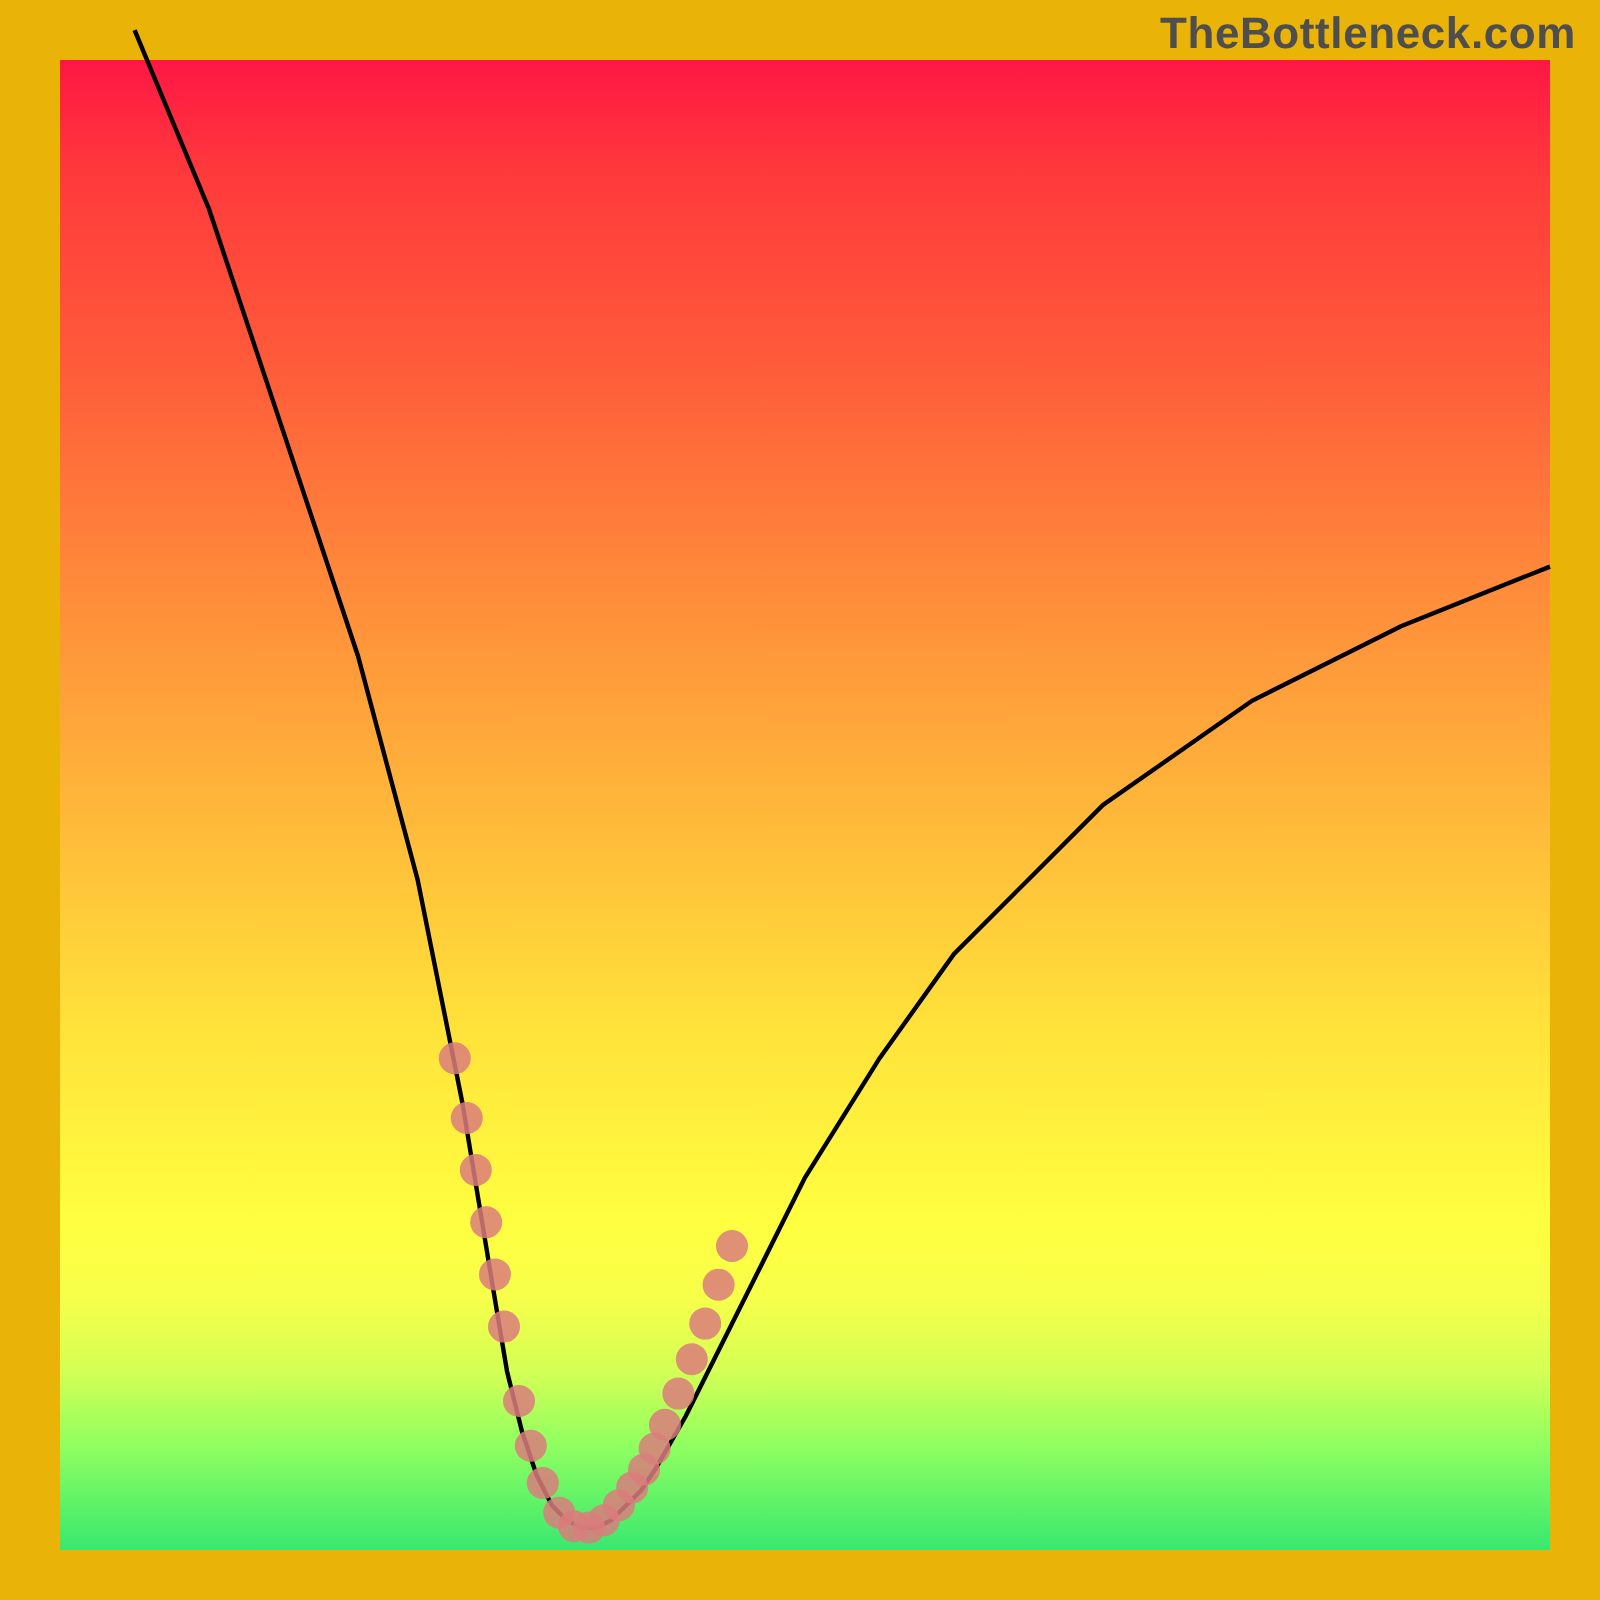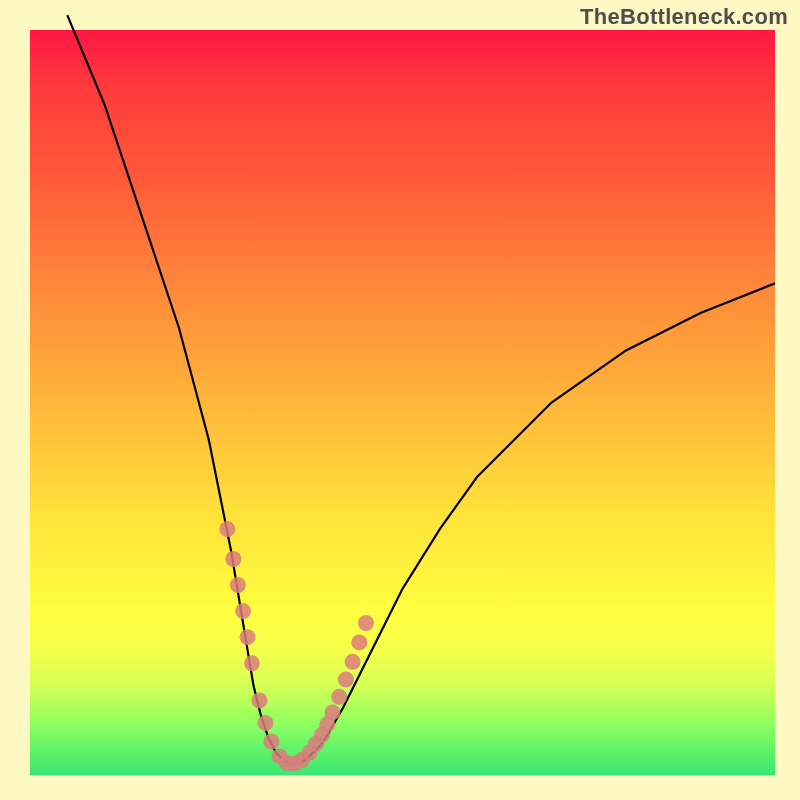--- a/index.html
+++ b/index.html
@@ -8,21 +8,21 @@
     width: 800px;
     height: 800px;
     background: #000;
     font-family: Arial, Helvetica, sans-serif;
     overflow: hidden;
   }
   .frame {
     position: relative;
     width: 800px;
     height: 800px;
-    background: #fef9c3;
+    background: #eab308;
   }
   .watermark {
     position: absolute;
     top: 4px;
     right: 12px;
     color: #4e4e4e;
     font-size: 22px;
     font-weight: 600;
     letter-spacing: 0.3px;
     z-index: 5;

